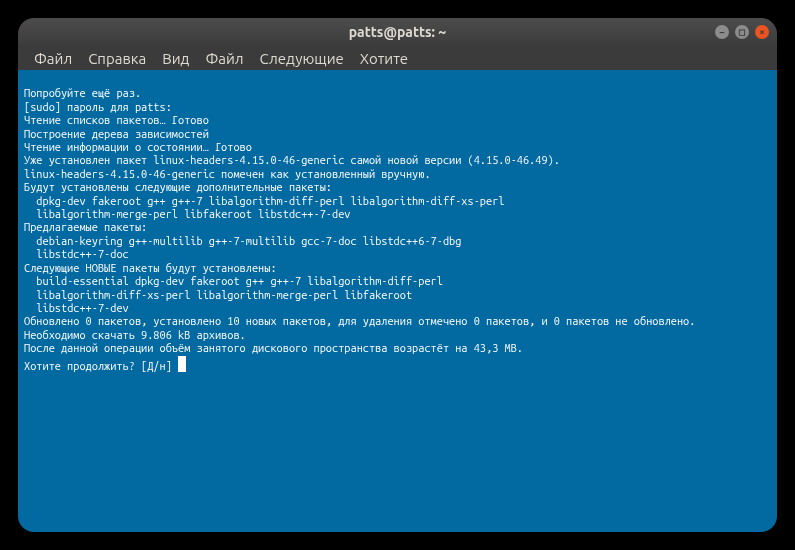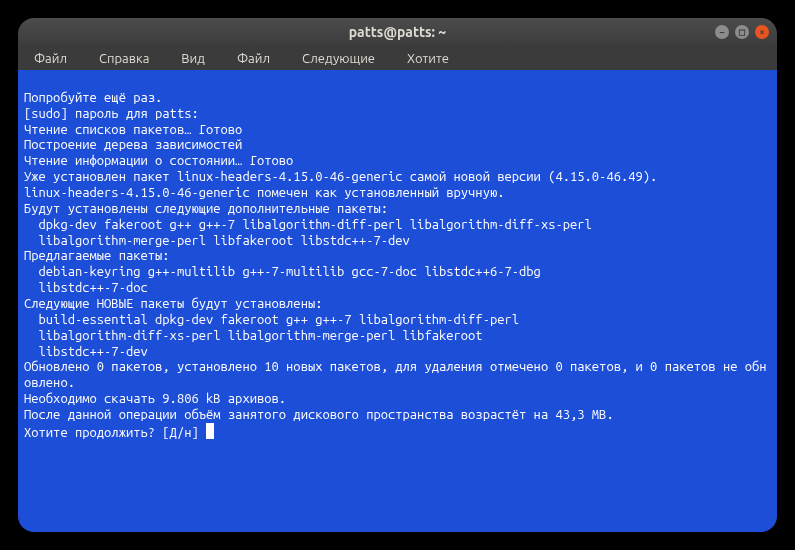--- a/index.html
+++ b/index.html
@@ -50,33 +50,33 @@
     }
     .wc-min { background: #8c8c8c; }
     .wc-max { background: #8c8c8c; }
     .wc-close { background: #e95420; }
     .menubar {
       height: 24px;
       background: #3b3b3b;
       display: flex;
       align-items: center;
       padding: 0 8px;
-      gap: 16px;
+      gap: 0;
       color: #dfdbd2;
       font-family: "Ubuntu", sans-serif;
-      font-size: 13px;
+      font-size: 15px;
     }
     .menu-item {
       padding: 2px 8px;
       cursor: pointer;
     }
     .terminal-body {
-      background: #1d4ed8;
+      background: #0369a1;
       color: #ffffff;
-      font-size: 13px;
+      font-size: 11px;
       line-height: 1.22;
       padding: 4px 6px;
       height: calc(100% - 52px);
       overflow: hidden;
       white-space: pre-wrap;
       word-break: break-all;
       font-family: "Ubuntu Mono", "DejaVu Sans Mono", monospace;
     }
     .terminal-line {
       white-space: pre-wrap;

